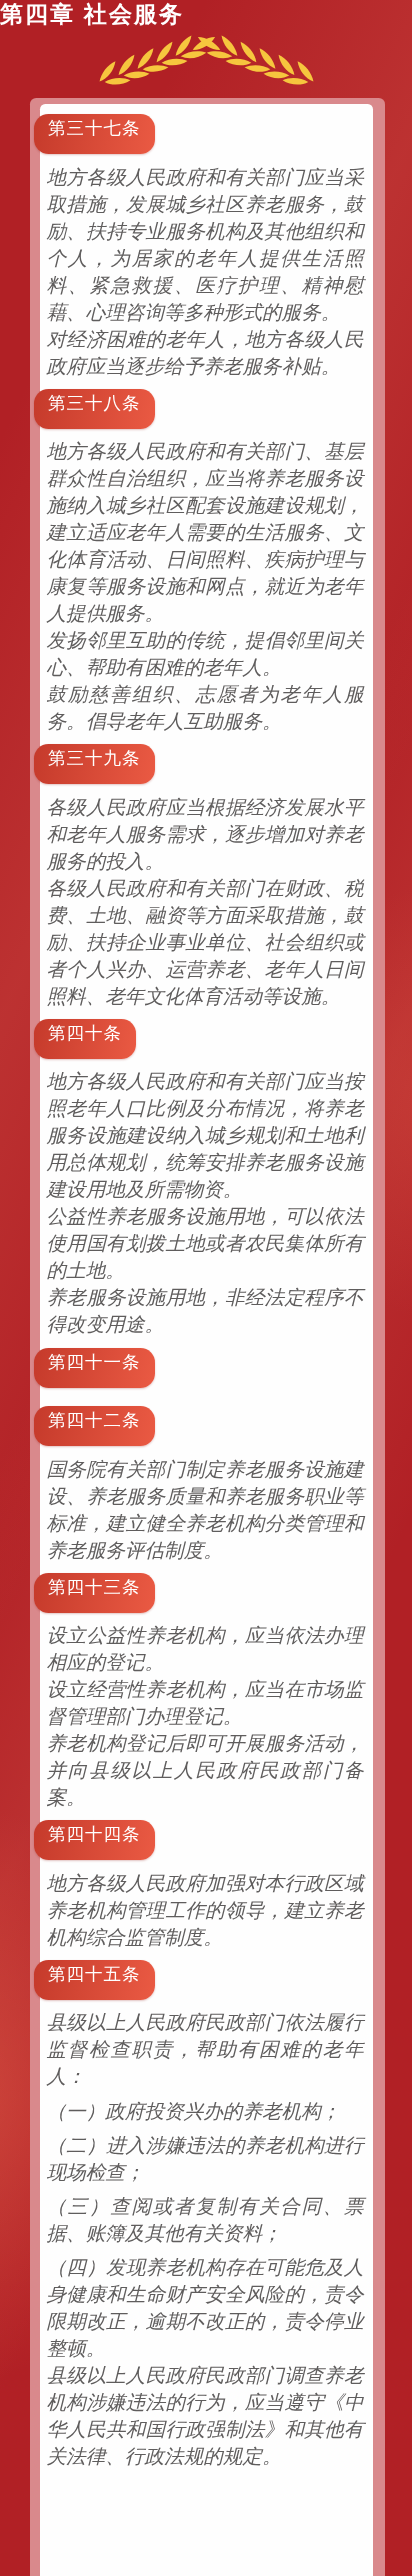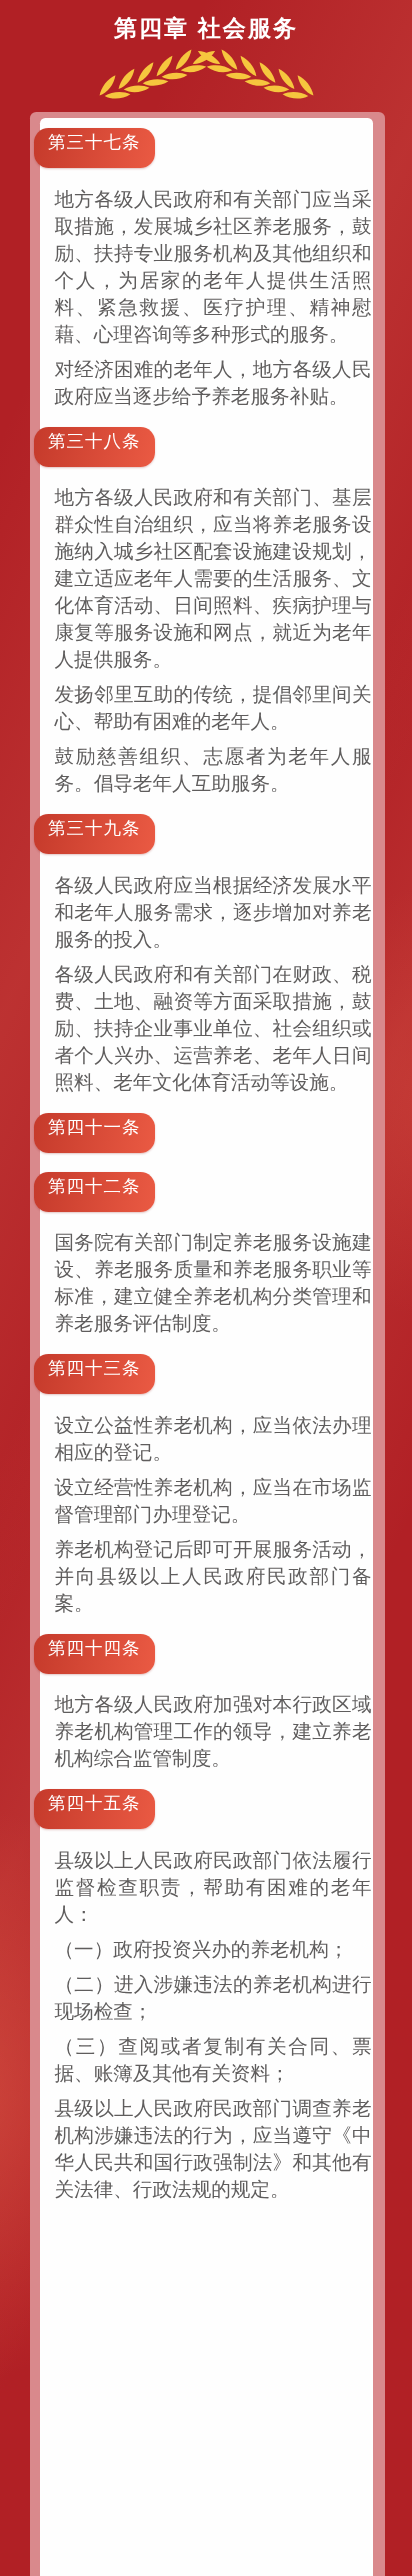--- a/index.html
+++ b/index.html
@@ -17,21 +17,21 @@
   body{
     width:412px;height:2755px;overflow:hidden;position:relative;
     font-family:"Liberation Sans","DejaVu Sans",sans-serif;
     background-color:var(--bg-red);
     background-image:
       radial-gradient(ellipse 289px 464px at -6% 76%, rgba(238,110,82,0.38), rgba(238,110,82,0) 62%),
       radial-gradient(ellipse 216px 361px at 103% 40%, rgba(238,110,82,0.20), rgba(238,110,82,0) 60%),
       linear-gradient(115deg, rgba(240,130,105,0) 40%, rgba(240,130,105,0.16) 52%, rgba(240,130,105,0) 66%),
       linear-gradient(295deg, rgba(240,130,105,0) 55%, rgba(240,130,105,0.18) 72%, rgba(240,130,105,0) 88%);
   }
-  .page-header{padding-top:15px;text-align:center;}
+  .page-header{padding-top:1px;text-align:left;}
   .chapter-title{
     color:var(--title);font-size:23px;font-weight:700;letter-spacing:2.1px;line-height:1.2;
   }
   .laurel{display:block;margin:1px auto 0;width:247px;height:63px;}
   .card-outer{
     margin:5.2px auto 0;margin-left:30px;width:355px;min-height:2677px;
     background:var(--pink);border-radius:6.2px 6.2px 0 0;
     padding:6.2px 12px 0 10.3px;
   }
   .card{
@@ -40,22 +40,22 @@
   }
   .tag{
     display:inline-block;margin:9.3px 0 9.3px -12.4px;height:40px;line-height:28px;
     padding:0 14px;border-radius:14.4px;color:#ffffff;font-size:17.5px;font-weight:500;
     letter-spacing:1px;
     background:linear-gradient(100deg,var(--badge-a),var(--badge-b));
     box-shadow:0 1px 2.1px rgba(140,20,15,0.25);
   }
   .article{margin:0;}
   .para{
-    margin:8px;width:317px;font-size:19.6px;line-height:27px;color:var(--text);
-    text-align:justify;text-justify:inter-ideograph;font-weight:400;
+    margin:0;width:317px;font-size:19.6px;line-height:27px;color:var(--text);
+    text-align:justify;text-justify:inter-ideograph;font-weight:400;font-style:italic;
   }
   .para.item{margin-top:7.2px;}
 </style>
 </head>
 <body>
 
 <header class="page-header">
   <div class="chapter-title">第四章 社会服务</div>
   <svg class="laurel" viewBox="0 0 480 132" aria-hidden="true">
     <defs>
@@ -100,37 +100,40 @@
   <p class="para">地方各级人民政府和有关部门应当采取措施，发展城乡社区养老服务，鼓励、扶持专业服务机构及其他组织和个人，为居家的老年人提供生活照料、紧急救援、医疗护理、精神慰藉、心理咨询等多种形式的服务。</p><p class="para">对经济困难的老年人，地方各级人民政府应当逐步给予养老服务补贴。</p></section>
 
   <section class="article">
     <div class="tag">第三十八条</div>
   <p class="para">地方各级人民政府和有关部门、基层群众性自治组织，应当将养老服务设施纳入城乡社区配套设施建设规划，建立适应老年人需要的生活服务、文化体育活动、日间照料、疾病护理与康复等服务设施和网点，就近为老年人提供服务。</p><p class="para">发扬邻里互助的传统，提倡邻里间关心、帮助有困难的老年人。</p><p class="para">鼓励慈善组织、志愿者为老年人服务。倡导老年人互助服务。</p></section>
 
   <section class="article">
     <div class="tag">第三十九条</div>
   <p class="para">各级人民政府应当根据经济发展水平和老年人服务需求，逐步增加对养老服务的投入。</p><p class="para">各级人民政府和有关部门在财政、税费、土地、融资等方面采取措施，鼓励、扶持企业事业单位、社会组织或者个人兴办、运营养老、老年人日间照料、老年文化体育活动等设施。</p></section>
 
+  <section class="article">
+    <div class="tag">第四十条</div>
+  <p class="para">地方各级人民政府和有关部门应当按照老年人口比例及分布情况，将养老服务设施建设纳入城乡规划和土地利用总体规划，统筹安排养老服务设施建设用地及所需物资。</p><p class="para">公益性养老服务设施用地，可以依法使用国有划拨土地或者农民集体所有的土地。</p><p class="para">养老服务设施用地，非经法定程序不得改变用途。</p></section>
 
   <section class="article">
     <div class="tag">第四十一条</div>
   </section>
 
   <section class="article">
     <div class="tag">第四十二条</div>
   <p class="para">国务院有关部门制定养老服务设施建设、养老服务质量和养老服务职业等标准，建立健全养老机构分类管理和养老服务评估制度。</p></section>
 
   <section class="article">
     <div class="tag">第四十三条</div>
   <p class="para">设立公益性养老机构，应当依法办理相应的登记。</p><p class="para">设立经营性养老机构，应当在市场监督管理部门办理登记。</p><p class="para">养老机构登记后即可开展服务活动，并向县级以上人民政府民政部门备案。</p></section>
 
   <section class="article">
     <div class="tag">第四十四条</div>
   <p class="para">地方各级人民政府加强对本行政区域养老机构管理工作的领导，建立养老机构综合监管制度。</p></section>
 
   <section class="article">
     <div class="tag">第四十五条</div>
-  <p class="para">县级以上人民政府民政部门依法履行监督检查职责，帮助有困难的老年人：</p><p class="para item">（一）政府投资兴办的养老机构；</p><p class="para item">（二）进入涉嫌违法的养老机构进行现场检查；</p><p class="para item">（三）查阅或者复制有关合同、票据、账簿及其他有关资料；</p><p class="para">县级以上人民政府民政部门调查养老机构涉嫌违法的行为，应当遵守《中华人民共和国行政强制法》和其他有关法律、行政法规的规定。</p></section>
+  <p class="para">县级以上人民政府民政部门依法履行监督检查职责，帮助有困难的老年人：</p><p class="para item">（一）政府投资兴办的养老机构；</p><p class="para item">（二）进入涉嫌违法的养老机构进行现场检查；</p><p class="para item">（三）查阅或者复制有关合同、票据、账簿及其他有关资料；</p><p class="para item">（四）发现养老机构存在可能危及人身健康和生命财产安全风险的，责令限期改正，逾期不改正的，责令停业整顿。</p><p class="para">县级以上人民政府民政部门调查养老机构涉嫌违法的行为，应当遵守《中华人民共和国行政强制法》和其他有关法律、行政法规的规定。</p></section>
 
 </div>
   </main>
 </div>
 
 
 </body></html>

